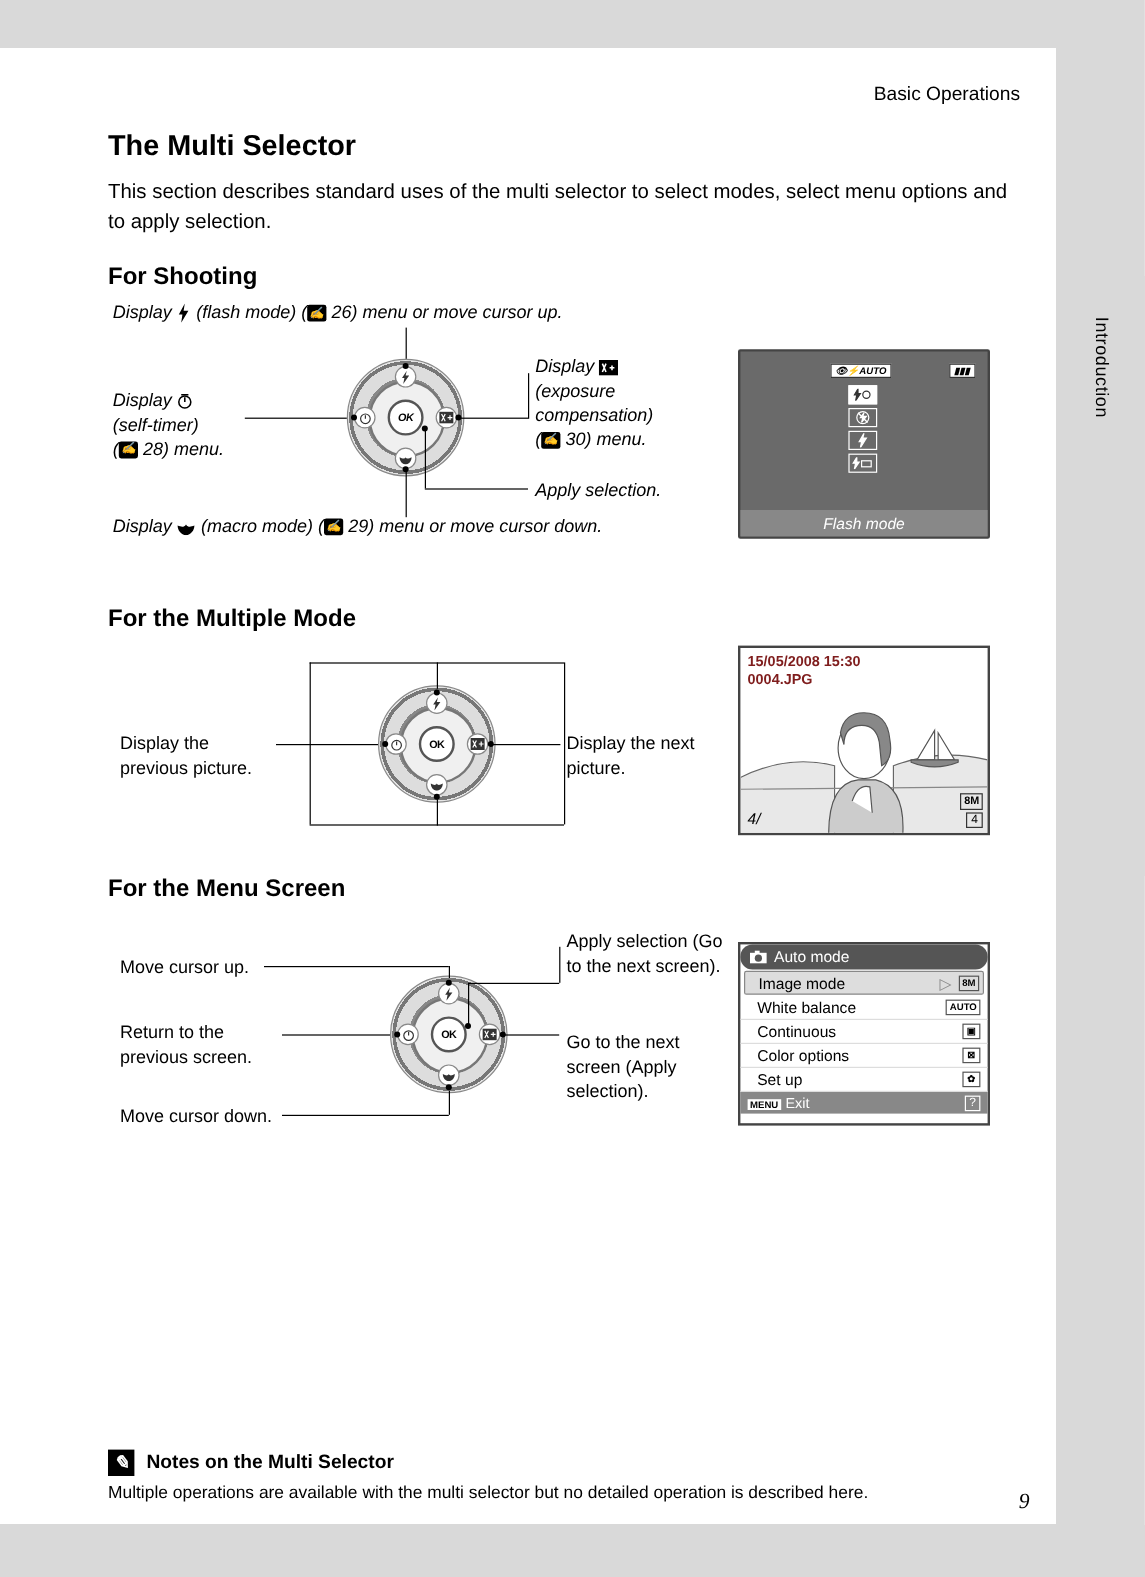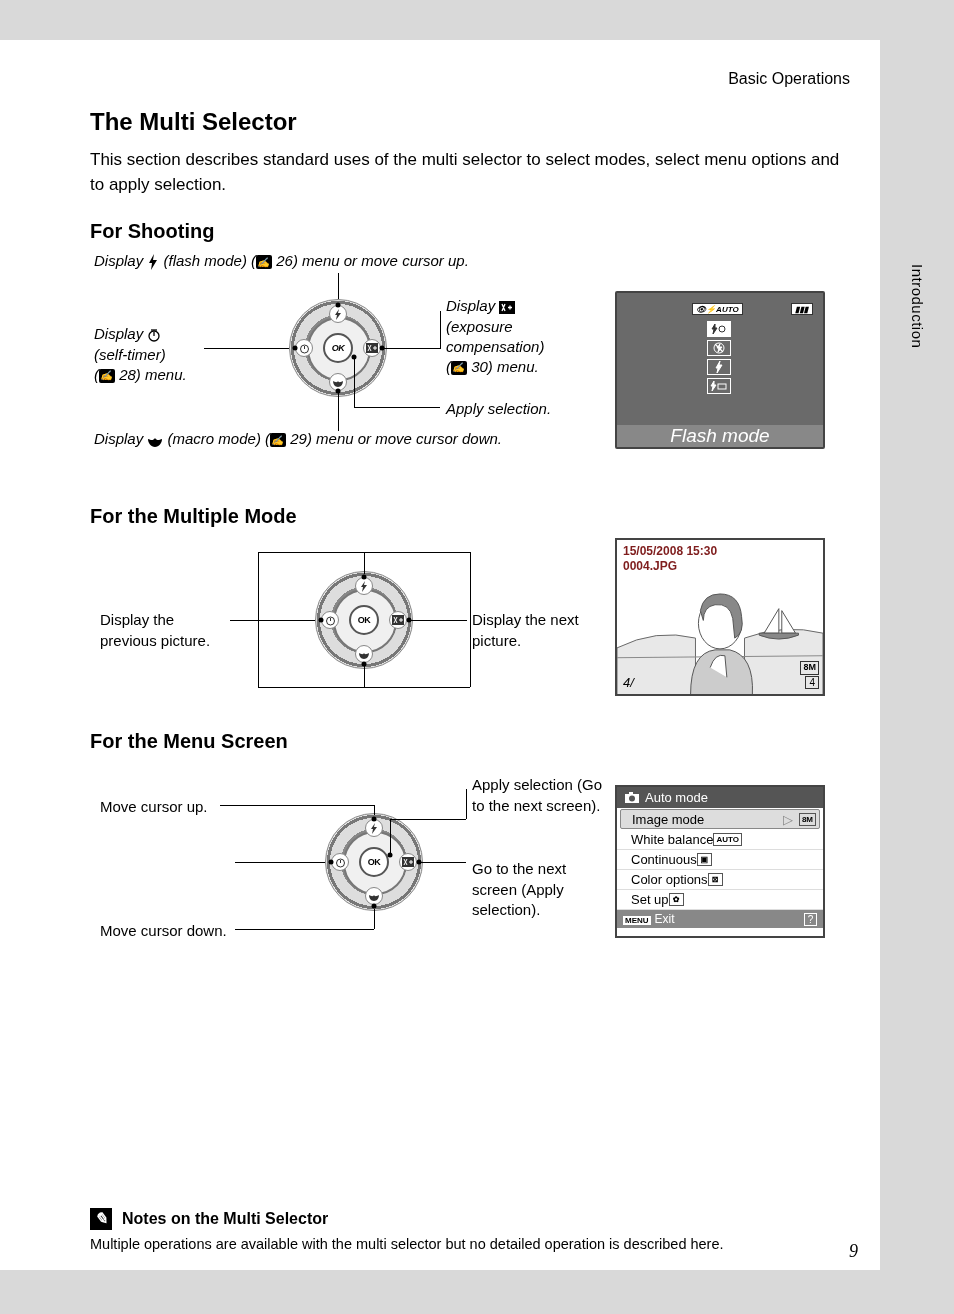--- a/index.html
+++ b/index.html
@@ -176,21 +176,21 @@
   }
   .flash-item svg { stroke: #fff; fill: #fff; }
   .flash-item.selected { background: #fff; }
   .flash-item.selected svg { stroke: #333; fill: #333; }
   .screen1-footer {
     position: absolute;
     left: 0; right: 0; bottom: 0;
     height: 22px;
     background: #888;
     color: #fff;
-    font-size: 19px;
+    font-size: 13px;
     display: flex;
     align-items: center;
     justify-content: center;
   }
 
   
   .screen2 {
     position: absolute;
     right: 35px;
     top: 2px;
@@ -240,23 +240,25 @@
     background: #fff;
   }
   .menu-header {
     background: #555;
     color: #fff;
     font-size: 13px;
     padding: 3px 8px;
     display: flex;
     align-items: center;
     gap: 6px;
+    border-radius: 10px;
   }
   .menu-row {
     display: flex;
+    justify-content: space-between;
     align-items: center;
     font-size: 13px;
     padding: 2px 6px 2px 14px;
     height: 20px;
     border-bottom: 1px solid #ddd;
   }
   .menu-row.highlighted {
     background: #ddd;
     border: 1px solid #888;
     margin: 1px 3px;
@@ -537,20 +539,21 @@
         <div style="border:1px solid #333; padding:0 2px; font-size:9px; font-weight:bold; display:inline-block;">8M</div><br>
         <span style="border:1px solid #333; padding:0 3px; font-size:10px;">4</span>
       </div>
       <div class="pb-bottom-left">4/</div>
     </div>
   </div>
 
   <h2>For the Menu Screen</h2>
   <div class="section" style="height:180px; margin-left:10px;">
     <div class="label" style="left:0; top:36px;">Move cursor up.</div>
+    <div class="label" style="left:0; top:90px; width:130px;">Return to the previous screen.</div>
     <div class="label" style="left:0; top:160px;">Move cursor down.</div>
     <div class="label" style="left:372px; top:14px; width:140px;">Apply selection (Go to the next screen).</div>
     <div class="label" style="left:372px; top:98px; width:140px;">Go to the next screen (Apply selection).</div>
 
     <div class="wheel" style="left:225px; top:52px;">
       <div class="wheel-inner"></div>
       <div class="ok">OK</div>
       <div class="wheel-btn wb-top">
           <svg width="8" height="11">
             <path d="M5 0 L1 6 L3 6 L2 11 L7 4 L4 4 Z" fill="#333"></path>

